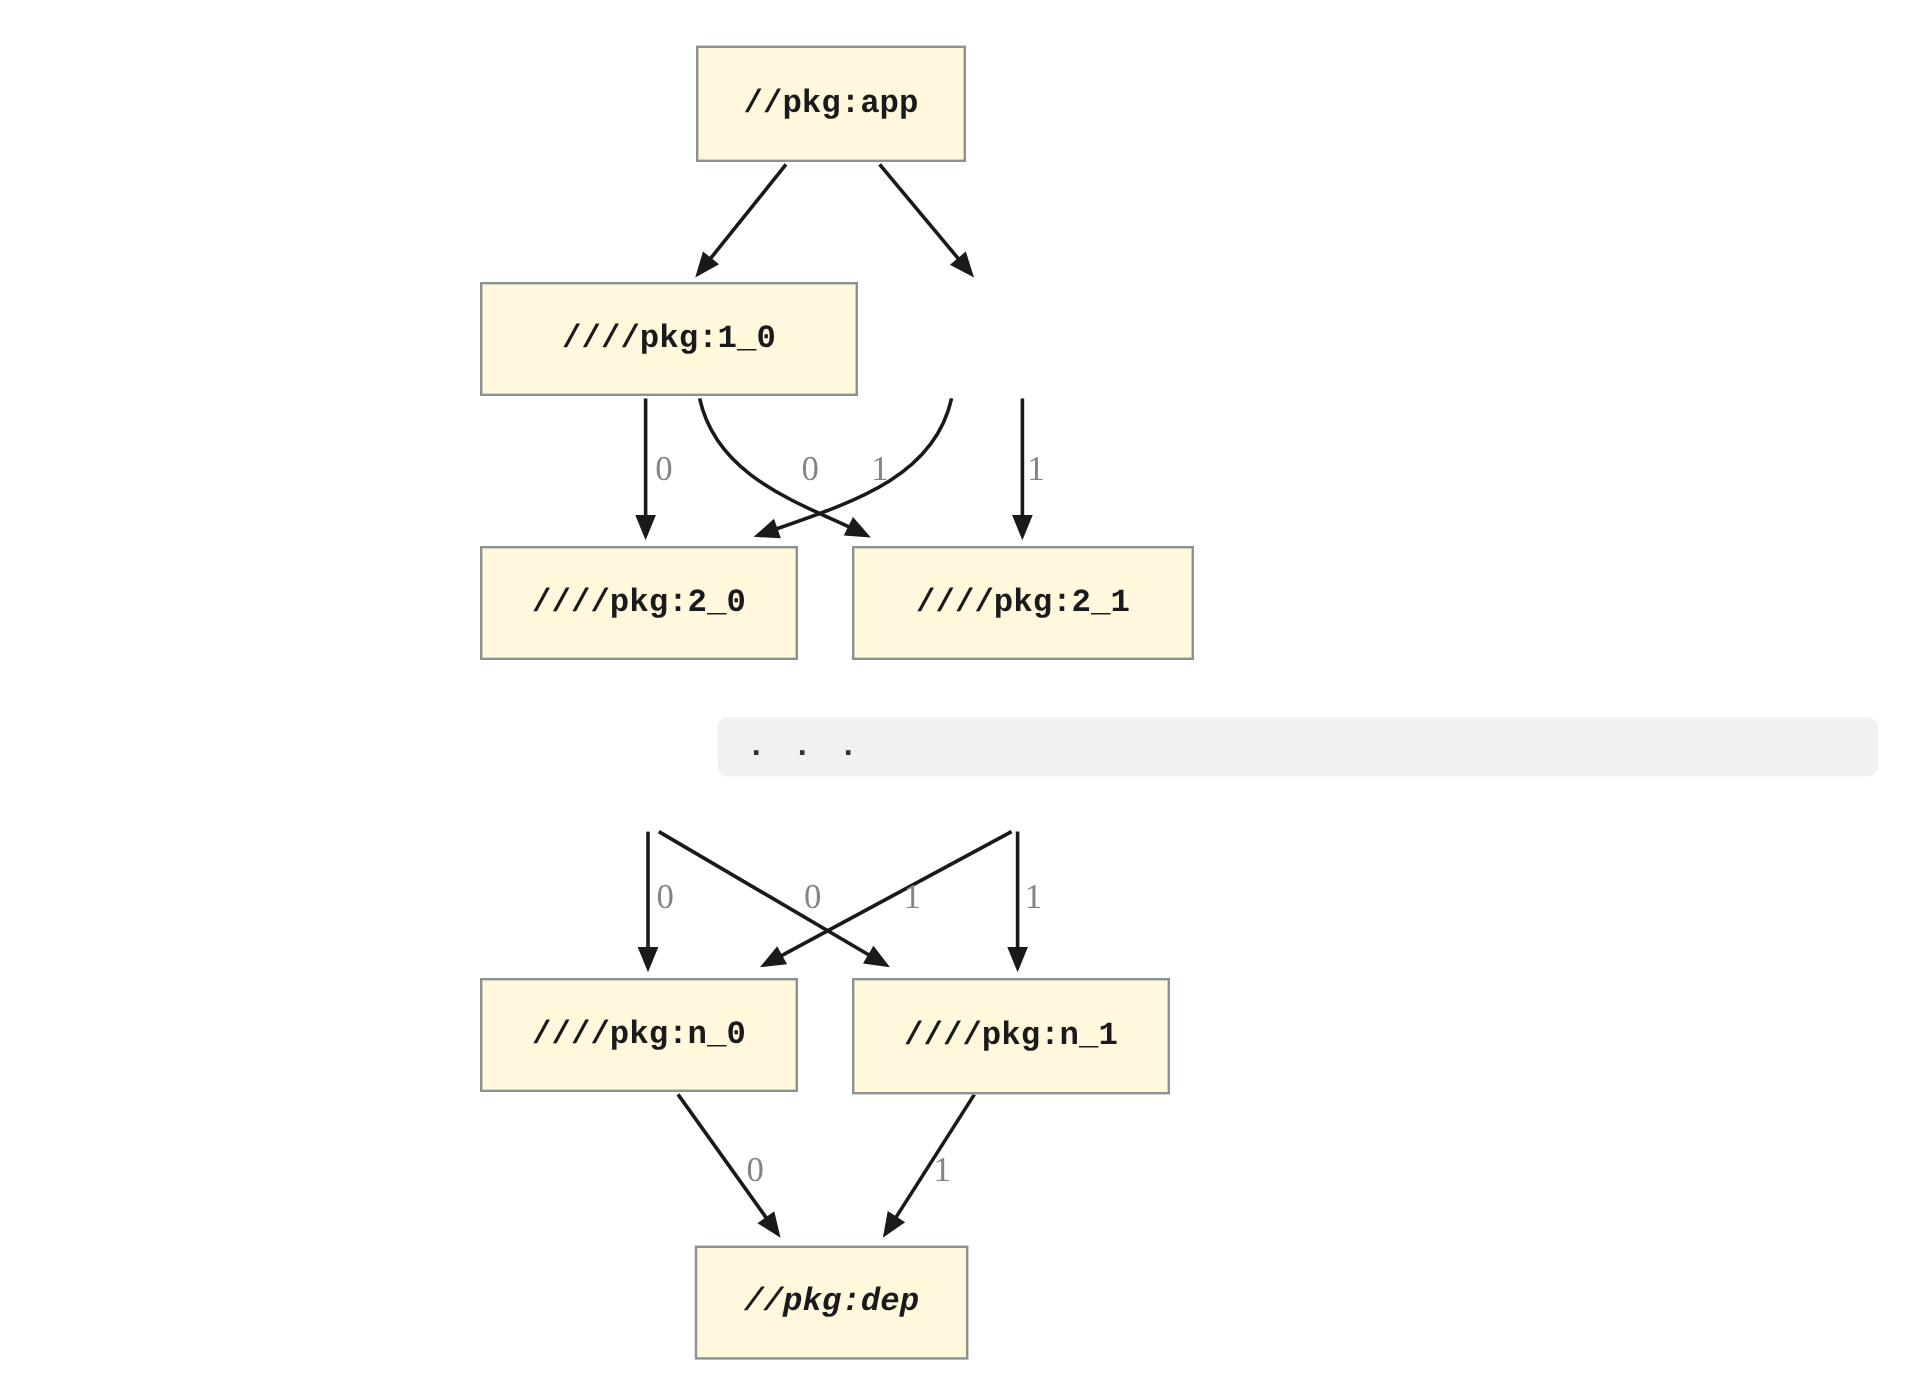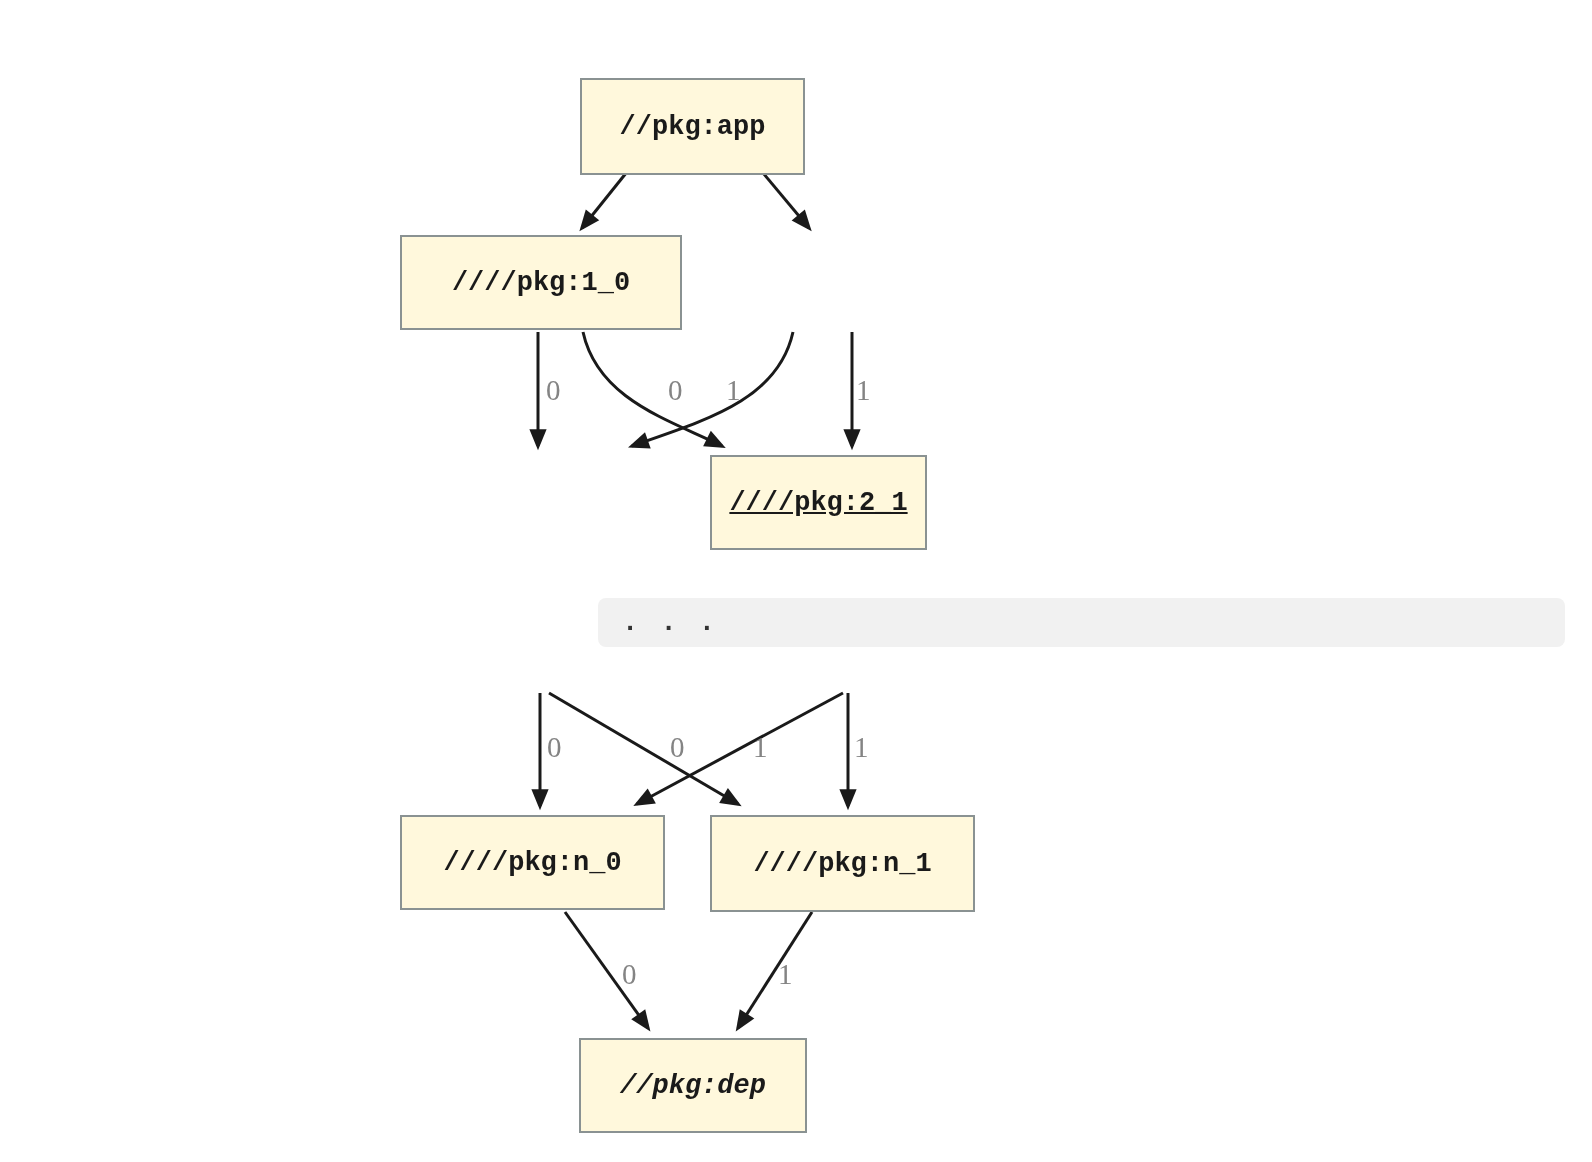--- a/index.html
+++ b/index.html
@@ -26,25 +26,25 @@
     background: var(--node-fill, #FFF8DC);
     border: 2px solid var(--node-border, #8A9292);
     display: flex;
     align-items: center;
     justify-content: center;
     font-weight: bold;
     font-size: 27px;
     color: var(--node-text, #1a1a1a);
     white-space: nowrap;
   }
-  .node-app  { left: 580px; top: 38px;  width: 225px; height: 97px; margin-top: 40px; }
-  .node-1_0  { left: 400px; top: 235px; width: 282px; height: 95px; }
+  .node-app  { left: 580px; top: 38px;  width: 225px; height: 97px; }
+  .node-1_0  { left: 400px; top: 235px; width: 315px; height: 95px; }
   .node-1_1  { left: 710px; top: 235px; width: 265px; height: 95px; }
   .node-2_0  { left: 400px; top: 455px; width: 265px; height: 95px; }
-  .node-2_1  { left: 710px; top: 455px; width: 217px; height: 95px; text-decoration: underline; }
+  .node-2_1  { left: 710px; top: 455px; width: 285px; height: 95px; }
   .node-n_0  { left: 400px; top: 815px; width: 265px; height: 95px; }
   .node-n_1  { left: 710px; top: 815px; width: 265px; height: 97px; }
   .node-dep  { left: 579px; top: 1038px; width: 228px; height: 95px; font-style: italic; }
   .ellipsis-band {
     position: absolute;
     left: 598px; top: 598px;
     width: 967px; height: 49px;
     box-sizing: border-box;
     background: var(--band-bg, #F1F1F1);
     border-radius: 8px;
@@ -113,20 +113,21 @@
     <text class="elabel" x="670" y="757">0</text>
     <text class="elabel" x="753" y="757">1</text>
     <text class="elabel" x="854" y="757">1</text>
 
     <text class="elabel" x="622" y="984">0</text>
     <text class="elabel" x="778" y="984">1</text>
   </svg>
 
   <div class="node node-app">//pkg:app</div>
   <div class="node node-1_0">////pkg:1_0</div>
+  <div class="node node-2_0">////pkg:2_0</div>
   <div class="node node-2_1">////pkg:2_1</div>
 
   <div class="ellipsis-band">
     <span>. . .</span>
   </div>
 
   <div class="node node-n_0">////pkg:n_0</div>
   <div class="node node-n_1">////pkg:n_1</div>
   <div class="node node-dep">//pkg:dep</div>
 

